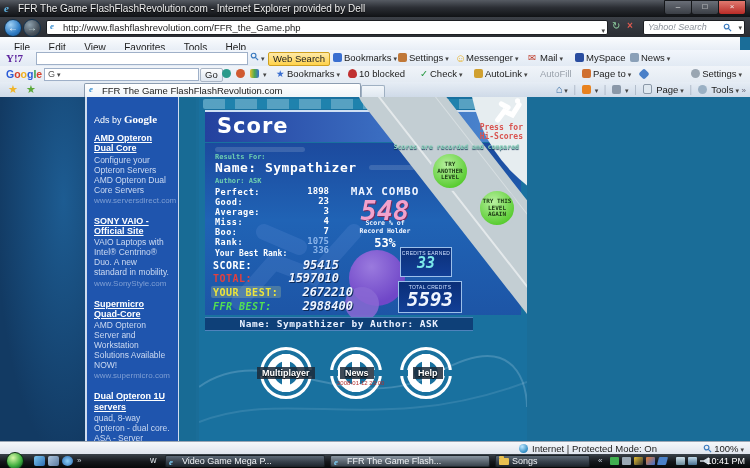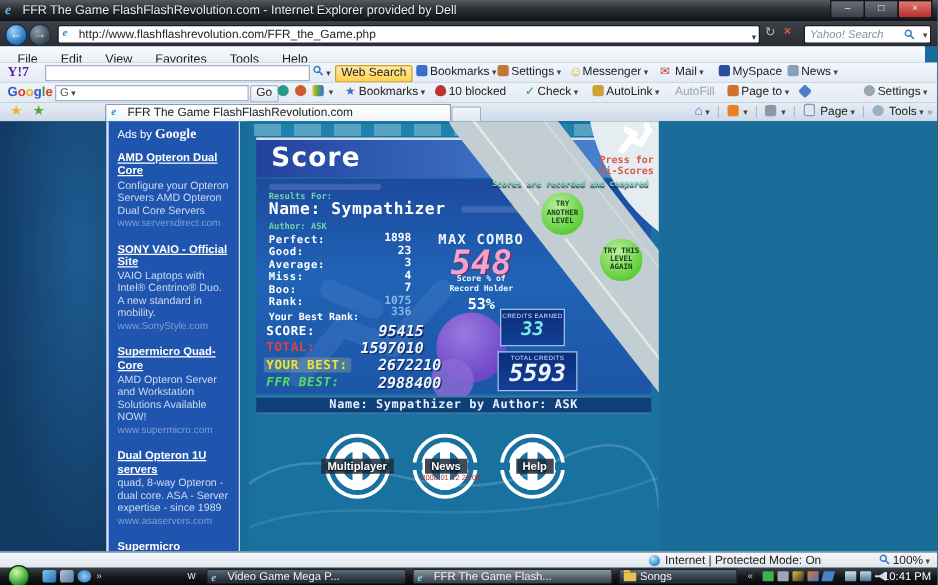--- a/index.html
+++ b/index.html
@@ -71,23 +71,23 @@
     border:1px solid #8b9cb0;border-bottom:none;border-radius:2px 2px 0 0;font-size:9.5px;color:#222;
     line-height:13px;}
   #tab-stub{left:361px;top:3px;width:22px;height:12px;background:linear-gradient(180deg,#f2f6fa,#dde6ef);
     border:1px solid #9fb0c2;border-bottom:none;border-radius:2px 2px 0 0;}
   #tabright{right:4px;top:1px;font-size:9.5px;color:#222;line-height:13px;white-space:nowrap;}
 
   
   #page{left:0;top:97px;width:750px;height:344px;background:#186b95;overflow:hidden;}
   #leftpanel{left:0;top:0;width:85px;height:344px;
     background:radial-gradient(ellipse at 75% 30%,#1d5c92,#123a63 75%);}
-  #adcol{left:85px;top:0;width:107px;height:344px;background:#1f55ae;
+  #adcol{left:85px;top:0;width:94px;height:344px;background:#1f55ae;
     border-left:2px solid #cfdcef;border-right:1px solid #cfdcef;overflow:hidden;
-    padding:4px 7px;box-sizing:border-box;}
+    padding:16px 7px;box-sizing:border-box;}
   #adcol .hdr{font-size:9px;color:#fff;margin-bottom:8px;}
   #adcol .hdr b{font-family:"Liberation Serif",serif;font-size:11px;}
   .ad{margin-bottom:11px;}
   .ad .t{font-size:9px;font-weight:bold;color:#fff;text-decoration:underline;line-height:1.15;}
   .ad .b{font-size:8.5px;color:#ccdaf2;line-height:1.18;margin-top:1px;}
   .ad .u{font-size:8px;color:#7f9fd4;margin-top:1px;}
   #main{left:196px;top:0;width:554px;height:344px;background:#1a6d98;}
 
   
   #flash{left:199px;top:0;width:328px;height:344px;background:#19719f;overflow:hidden;}
@@ -131,21 +131,21 @@
   .bigrow-v{width:84px;text-align:right;z-index:5;font-size:12px;font-style:italic;color:#eef4ff;
     text-shadow:1px 1px 0 #0c2a5a;}
   #blob1{left:150px;top:153px;width:56px;height:56px;border-radius:50%;z-index:2;
     background:radial-gradient(circle at 40% 30%,#9a7ade,#7047c8 70%);}
   #blob2{left:146px;top:190px;width:34px;height:34px;border-radius:50%;z-index:2;background:#8a68d4;opacity:.85;}
   .credbox{z-index:5;border:1px solid #9cc0ea;background:linear-gradient(180deg,#0b2f78,#123f96);
     text-align:center;box-sizing:border-box;}
   .credbox .cl{font-size:5px;color:#cfe0ff;letter-spacing:.3px;margin-top:2px;}
   .credbox .cv{font-style:italic;line-height:1;}
   #ybhl{left:12px;top:189px;width:70px;height:12px;background:rgba(190,210,150,.28);z-index:4;border-radius:2px;}
-  #footerbar{left:6px;top:220px;width:316px;height:14px;z-index:5;background:#0e4078;
+  #footerbar{left:6px;top:220px;width:268px;height:14px;z-index:5;background:#0e4078;
     border-top:1px solid #4f82bc;border-bottom:1px solid #4f82bc;box-sizing:border-box;
     text-align:center;font-size:9.5px;color:#e8f0ff;letter-spacing:.5px;line-height:12px;}
   .trybtn{width:40px;height:40px;border-radius:50%;z-index:7;text-align:center;
     border:3px solid #c3ced3;box-sizing:border-box;
     background:radial-gradient(circle at 40% 32%,#b8f0a0,#58cc30 75%);
     font:bold 6px "DejaVu Sans Mono",monospace;color:#1c3a14;line-height:1.15;
     display:flex;flex-direction:column;justify-content:center;}
   .navbtn{width:52px;height:52px;border-radius:50%;z-index:6;border:3px solid #fff;box-sizing:border-box;}
   .navbtn .ring{position:absolute;left:4px;top:4px;width:38px;height:38px;border-radius:50%;
     border:7px solid #fff;box-sizing:border-box;}

